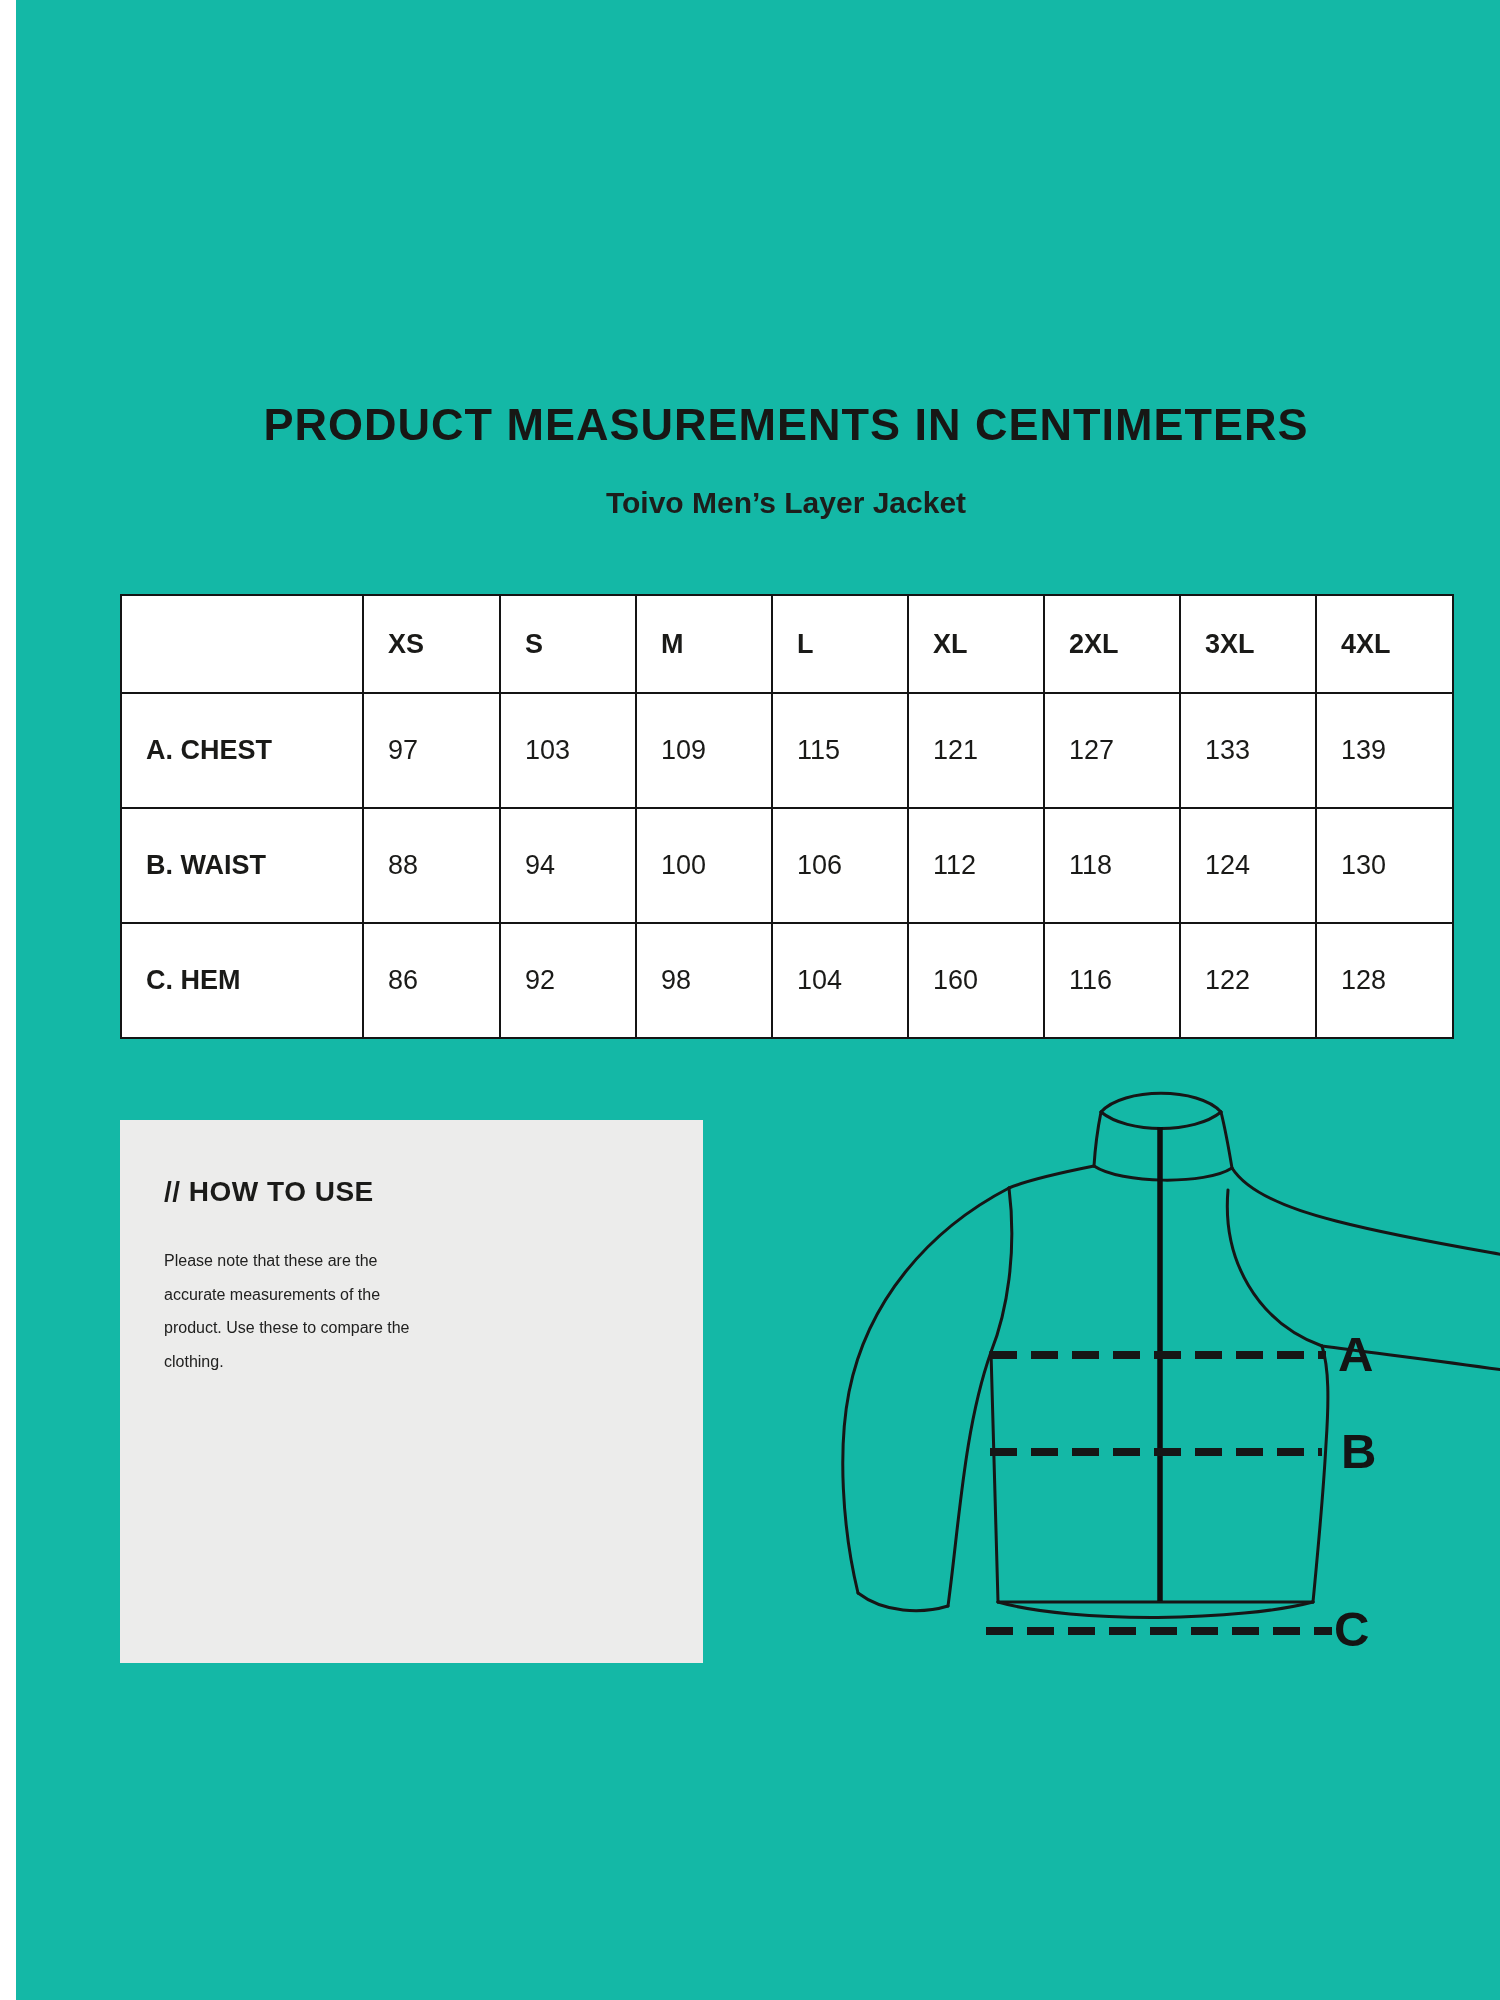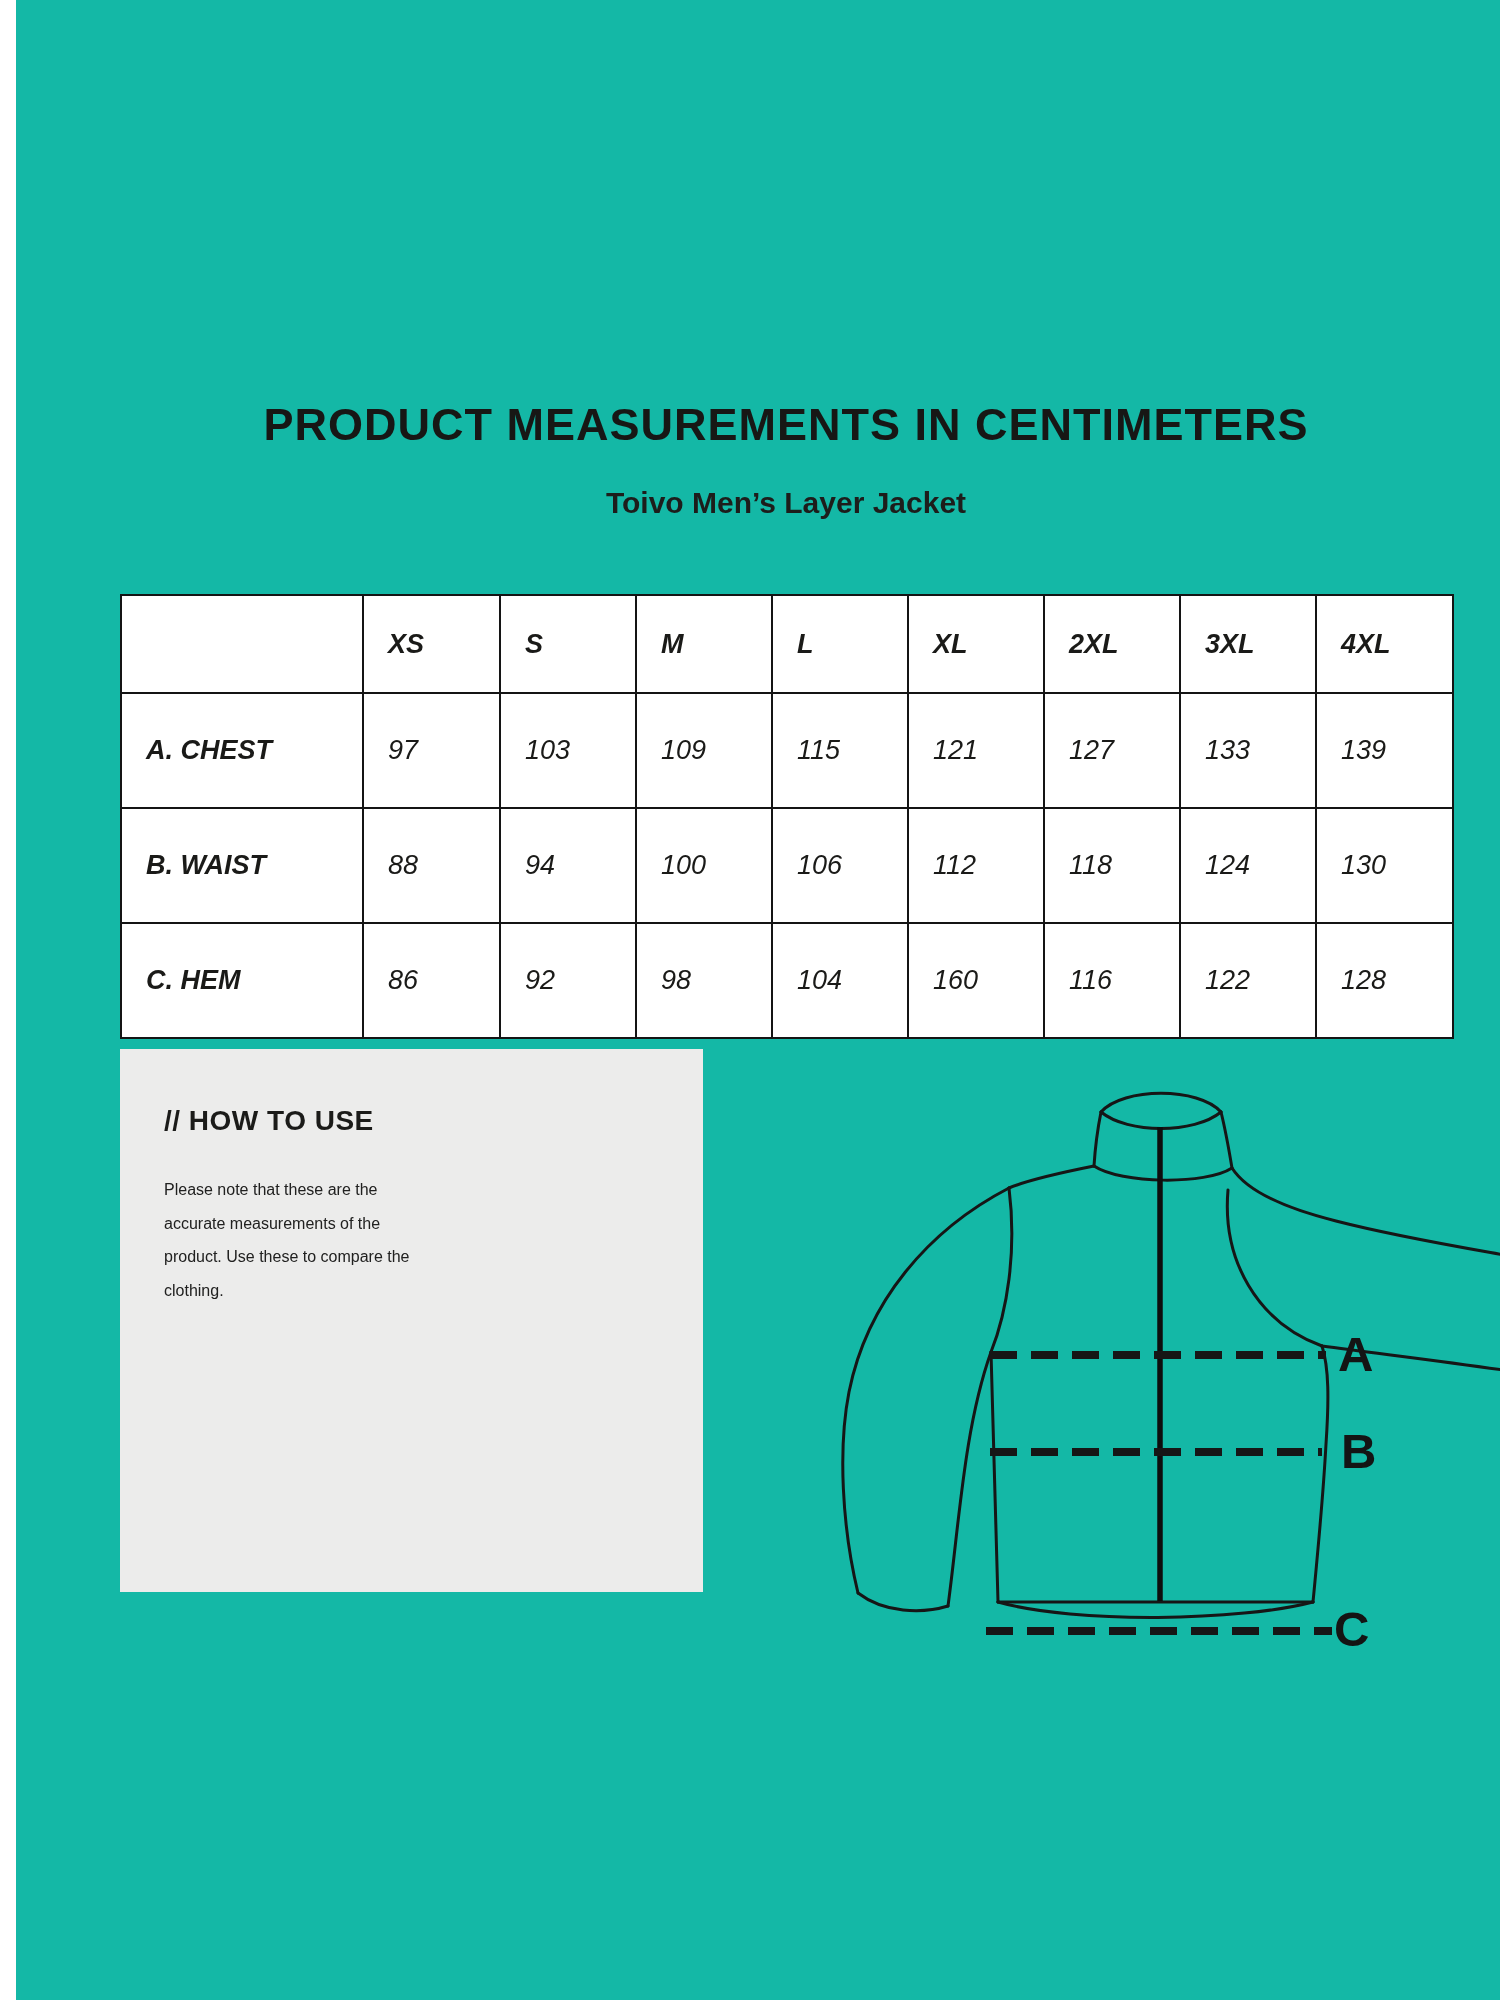--- a/index.html
+++ b/index.html
@@ -15,28 +15,28 @@
   .page-subtitle {
     position:absolute; left:104px; top:486px; width:1332px; margin:0;
     text-align:center; font-size:30px; font-weight:700; color:#1d1d1b;
   }
   table.size-table {
     position:absolute; left:104px; top:594px; width:1332px;
     border-collapse:collapse; table-layout:fixed;
   }
   table.size-table th, table.size-table td {
     border:2.5px solid #141414; text-align:left; vertical-align:middle;
-    padding:0 0 0 24px; font-size:27px; color:#1a1a18; background:#ffffff;font-style:italic;
+    padding:0 0 0 24px; font-size:27px; color:#1a1a18; background:#ffffff;
   }
   table.size-table thead tr { height:98px; }
   table.size-table tbody tr { height:115px; }
   table.size-table th { font-weight:700; }
   td.row-label { font-weight:700; }
   .howto {
-    position:absolute; left:104px; top:1049px; width:583px; height:543px;
+    position:absolute; left:104px; top:1120px; width:583px; height:543px;
     background:#ececeb; box-sizing:border-box; padding:56px 56px 0 44px;
   }
   .howto h3 {
     margin:0; font-size:28px; font-weight:700; letter-spacing:0.5px; color:#1b1b19;
   }
   .howto .para { margin-top:36px; font-size:16px; line-height:33.5px; color:#212120; }
   .howto .para + .para { margin-top:33px; }
   .jacket-figure { position:absolute; left:780px; top:1078px; width:720px; height:610px; }
   .jacket-figure path { fill:none; stroke:#161616; stroke-width:3; stroke-linecap:round; stroke-linejoin:round; }
   .jacket-figure path.zipper { stroke:#0d0d0d; stroke-width:5.5; stroke-linecap:butt; }

